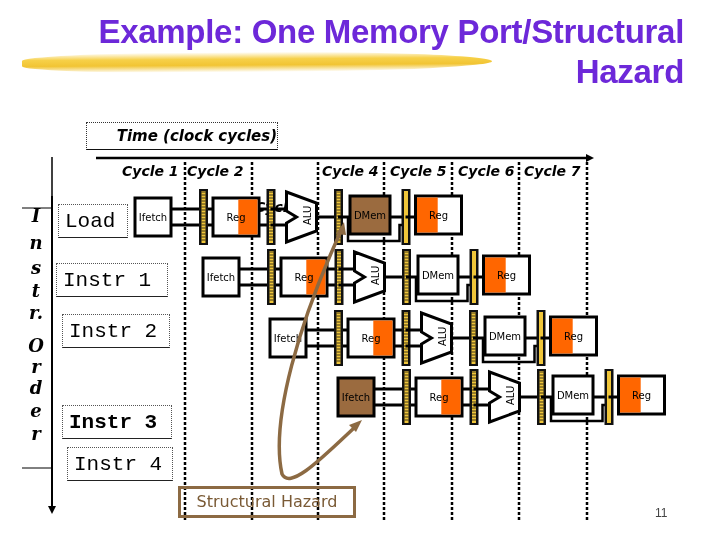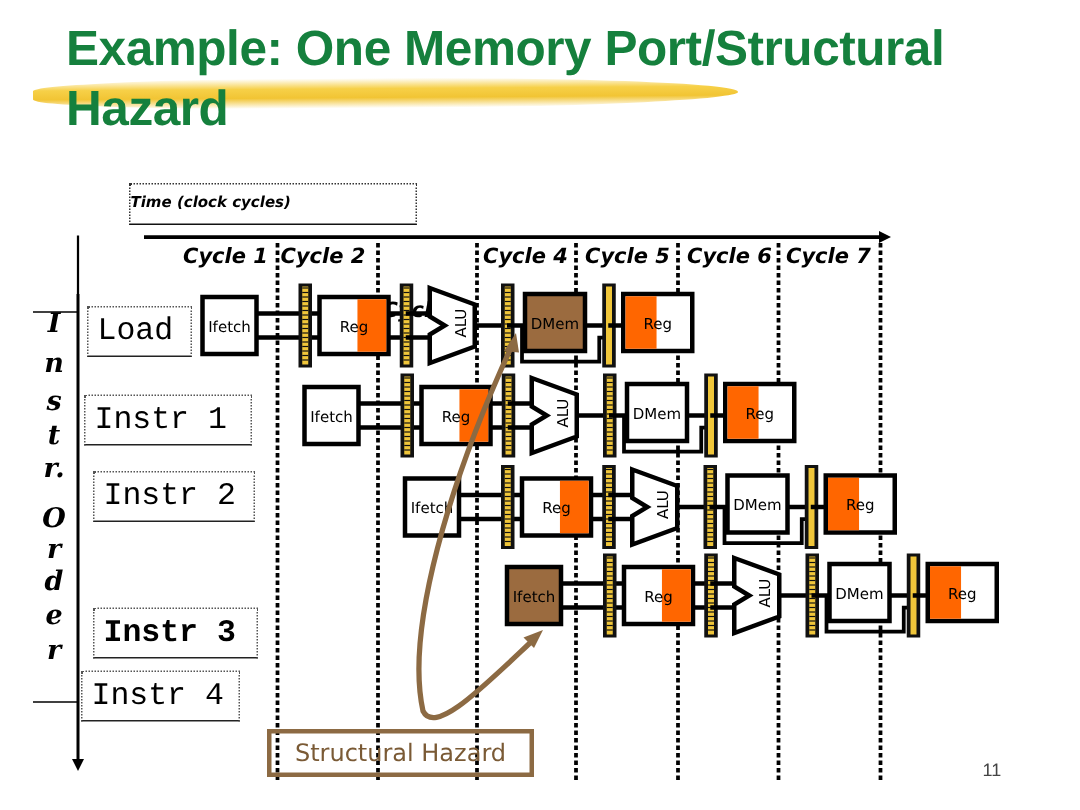--- a/index.html
+++ b/index.html
@@ -1,31 +1,31 @@
 <!DOCTYPE html>
 <html><head>
   <meta charset="utf-8">
   <style>
     html, body { margin: 0; padding: 0; background: #ffffff; }
     body { width: 720px; height: 540px; position: relative; overflow: hidden; font-family: "Liberation Sans", sans-serif; }
     .title {
       position: absolute; left: 44px; top: 12px; width: 640px;
-      color: #15803d; font-family: "Liberation Sans", sans-serif; font-weight: bold;
-      font-size: 33px; line-height: 40px; letter-spacing: -0.3px; z-index: 2;
+      color: #6d28d9; font-family: "Liberation Sans", sans-serif; font-weight: bold;
+      font-size: 33px; line-height: 40px; letter-spacing: -0.3px; z-index: 2; text-align: right;
     }
     .highlight {
       position: absolute; left: 22px; top: 52px; width: 470px; height: 20px;
       background: linear-gradient(180deg, rgba(250,215,60,0) 0%, rgba(245,200,40,0.85) 35%, rgba(240,190,30,0.9) 65%, rgba(250,215,60,0) 100%);
       border-radius: 40% 60% 50% 40%; z-index: 1; transform: rotate(-0.4deg);
     }
     .time-box {
       position: absolute; left: 86px; top: 122px; width: 190px; height: 26px;
       border: 1px dotted #333; border-bottom: 1px solid #111;
       font-family: "DejaVu Sans", sans-serif; font-style: italic; font-weight: bold;
-      font-size: 10px; line-height: 26px; text-align: left; color: #000;
+      font-size: 15px; line-height: 26px; text-align: right; color: #000;
     }
     .time-arrow { position: absolute; left: 96px; top: 153px; width: 500px; height: 10px; }
     .cycle-label {
       position: absolute; top: 163px; font-family: "DejaVu Sans", sans-serif;
       font-style: italic; font-weight: bold; font-size: 14px; color: #000; white-space: nowrap;
     }
     .order-letter {
       position: absolute; left: 28px; font-family: "DejaVu Serif", serif; font-style: italic;
       font-weight: bold; font-size: 18px; color: #000; width: 16px; text-align: center;
     }
@@ -78,21 +78,21 @@
     <div class="order-letter" style="top: 356px;">r</div>
     <div class="order-letter" style="top: 377px;">d</div>
     <div class="order-letter" style="top: 400px;">e</div>
     <div class="order-letter" style="top: 423px;">r</div>
   </div>
 <div id="instr-labels">
     <div class="instr-label" style="left: 58px; top: 204px; width: 70px;">Load</div>
     <div class="instr-label" style="left: 56px; top: 263px; width: 112px;">Instr 1</div>
     <div class="instr-label" style="left: 62px; top: 314px; width: 108px;">Instr 2</div>
     <div class="instr-label" style="left: 62px; top: 405px; width: 110px; font-weight: bold;">Instr 3</div>
-    <div class="instr-label" style="left: 54px; top: 447px; width: 106px;">Instr 4</div>
+    <div class="instr-label" style="left: 67px; top: 447px; width: 106px;">Instr 4</div>
   </div>
 
 <svg id="diagram" class="diagram" width="720" height="540">
     <line x1="52" y1="196" x2="52" y2="508" stroke="#000" stroke-width="2"></line>
     <polygon points="48,506 52,514 56,506" fill="#000"></polygon>
     <line x1="52" y1="157" x2="52" y2="196" stroke="#000" stroke-width="1.5"></line>
     <line x1="22" y1="208" x2="52" y2="208" stroke="#000" stroke-width="1"></line>
     <line x1="22" y1="468" x2="52" y2="468" stroke="#000" stroke-width="1"></line>
     <line x1="185" y1="162" x2="185" y2="520" stroke="#000" stroke-width="2.5" stroke-dasharray="3,2"></line>
     <line x1="252" y1="162" x2="252" y2="520" stroke="#000" stroke-width="2.5" stroke-dasharray="3,2"></line>

